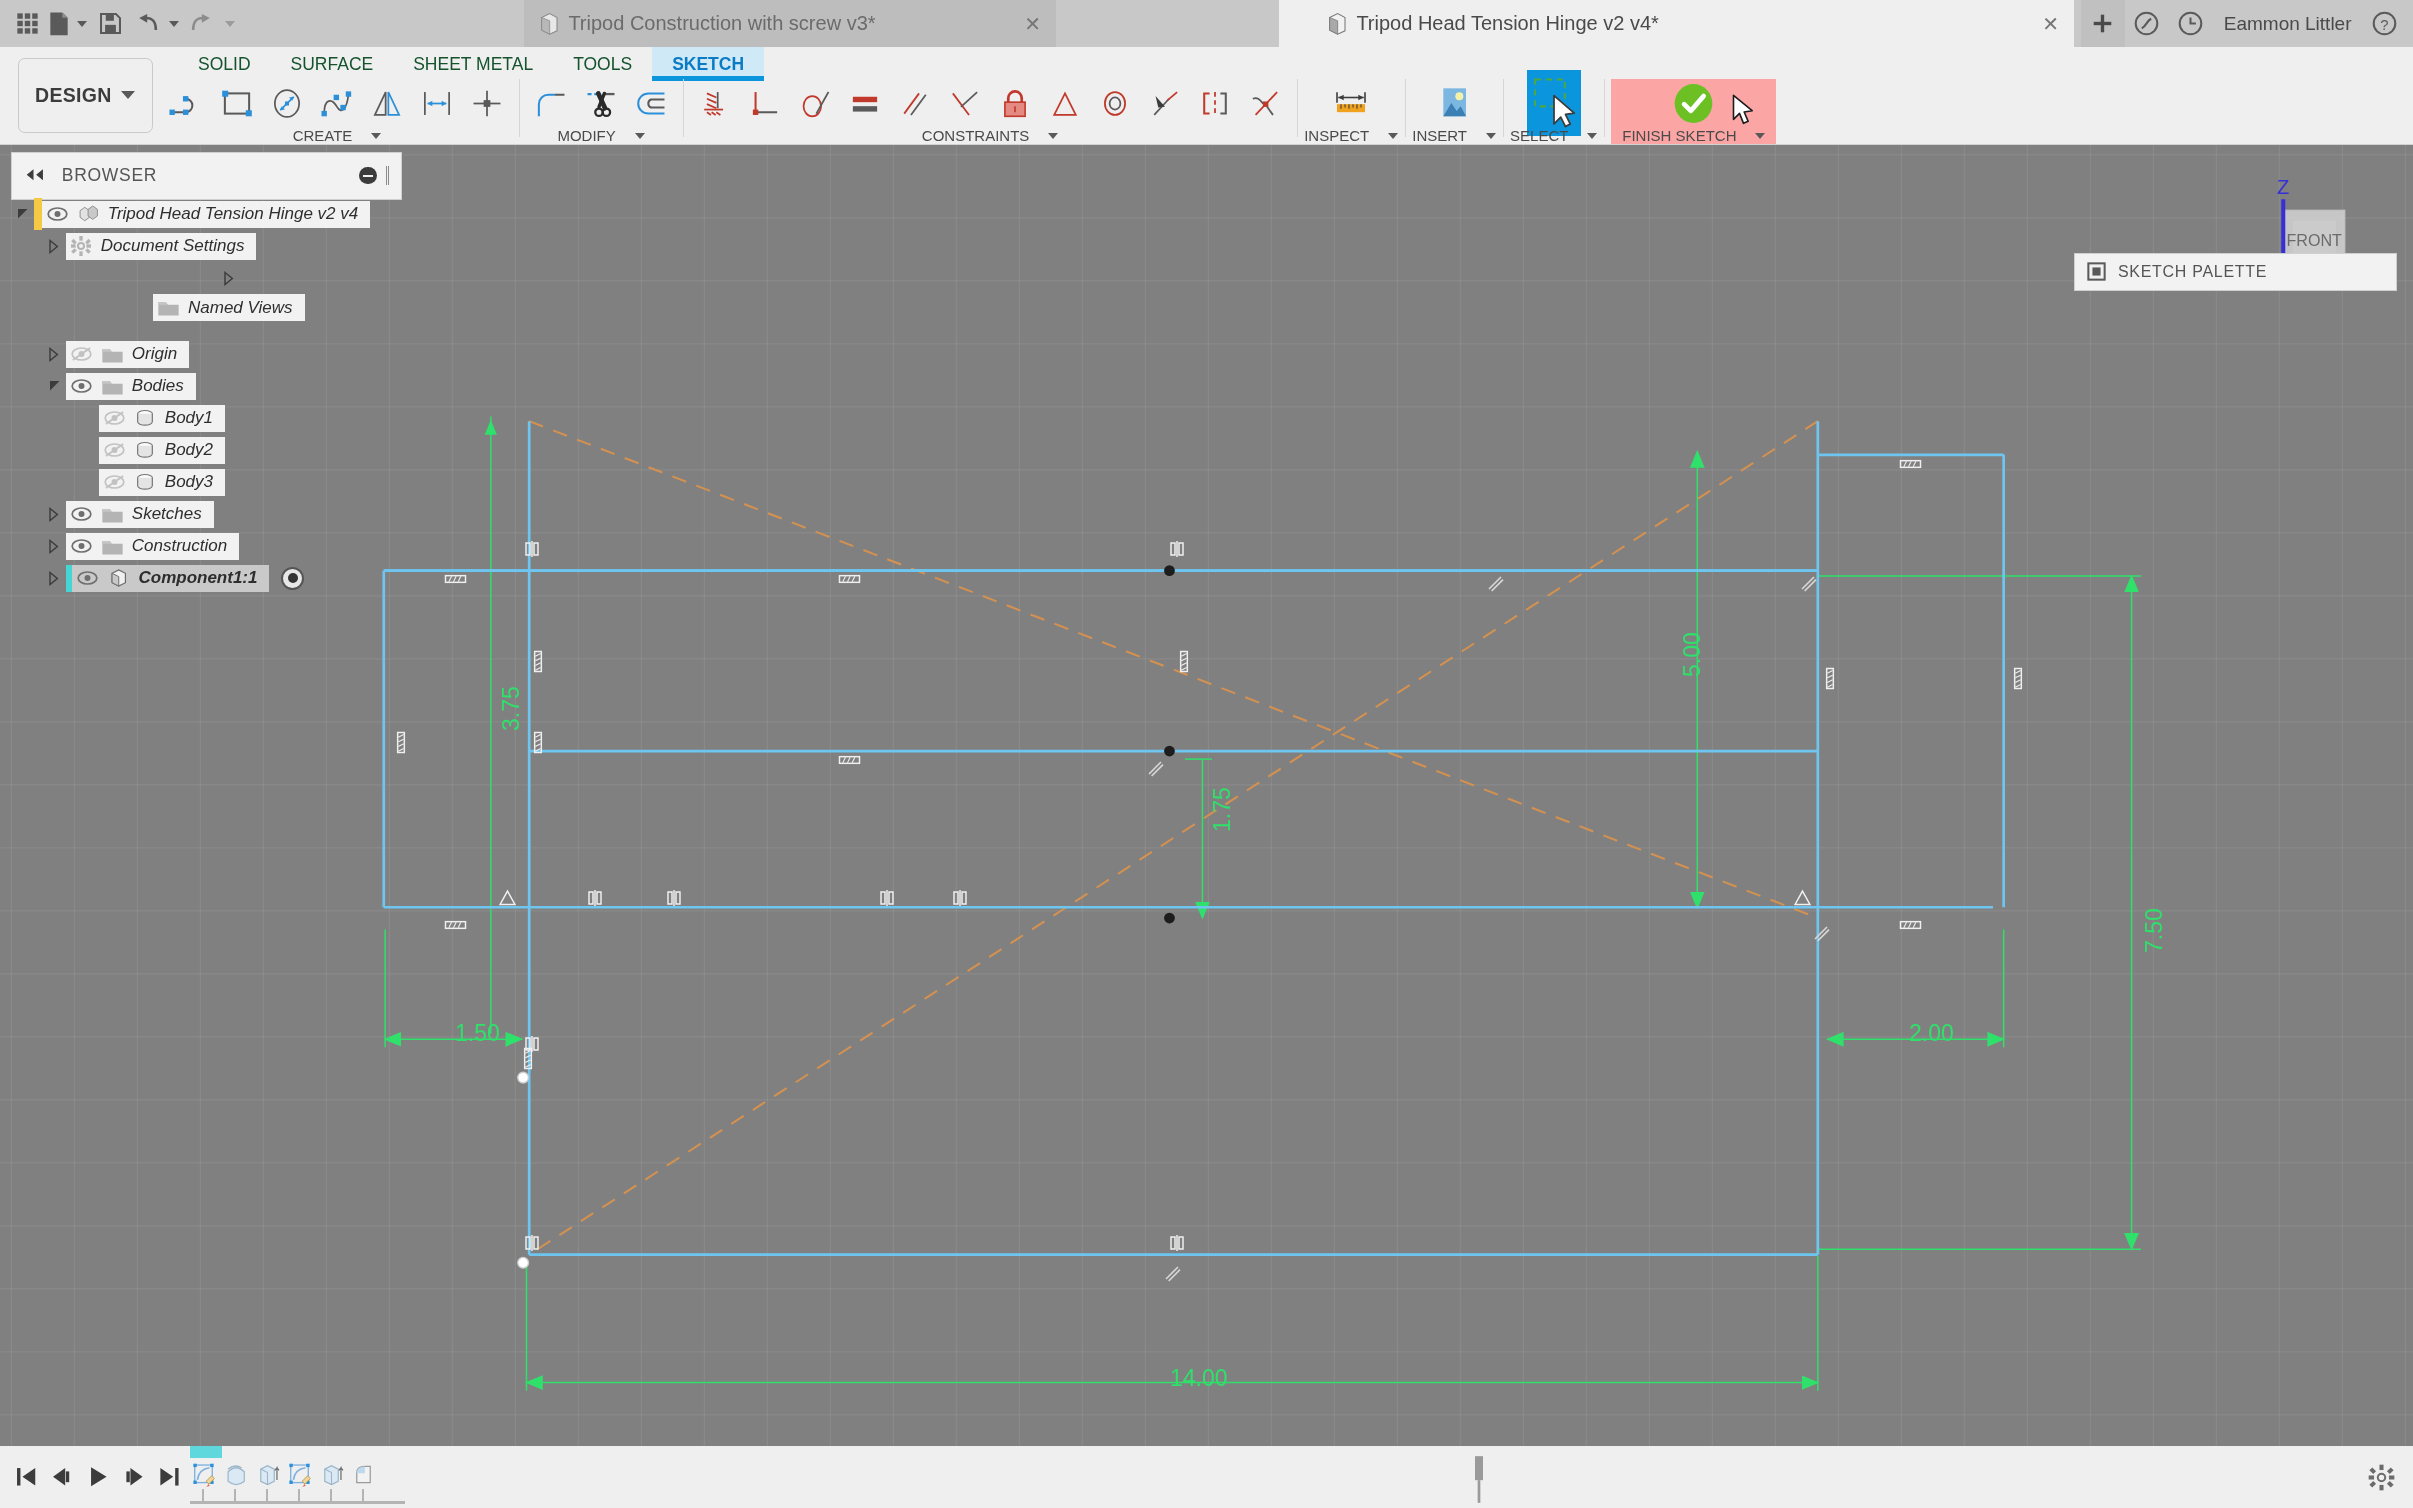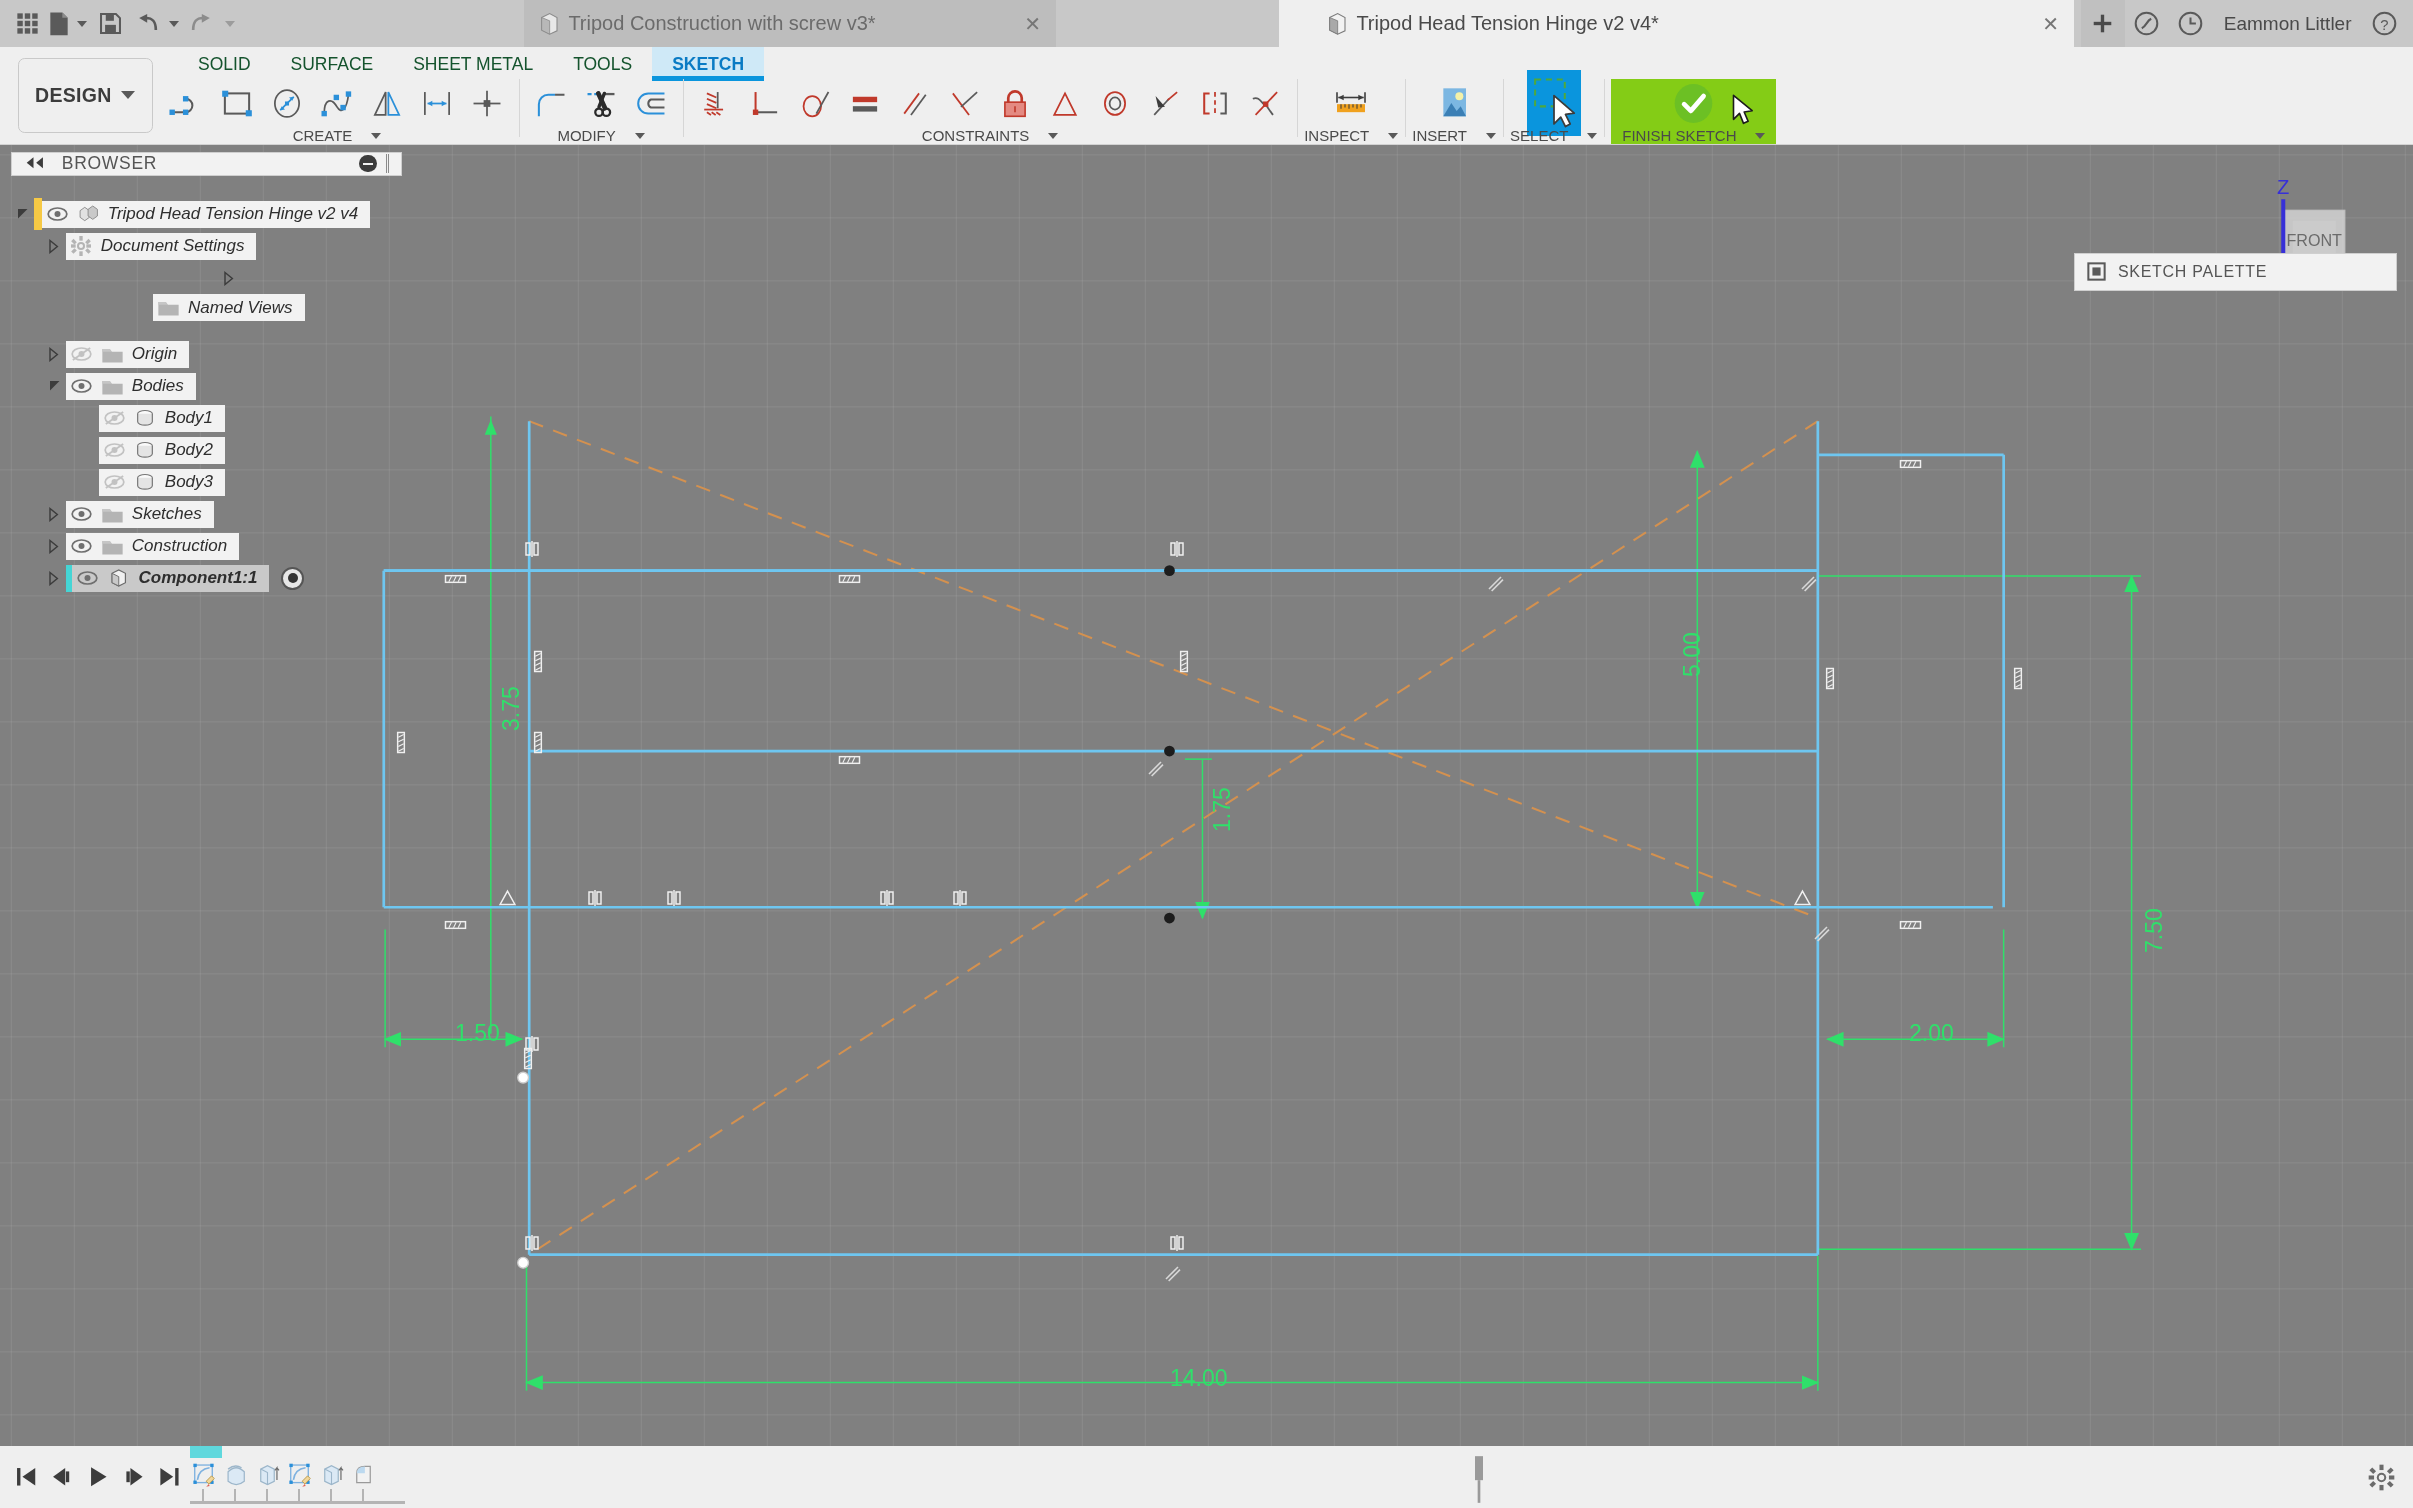--- a/index.html
+++ b/index.html
@@ -53,35 +53,35 @@
   .wstab { font-size:17.5px; color:#14532d; padding:0 20px; height:34px; line-height:34px; cursor:pointer; white-space:nowrap;}
   .wstab.active { color:#0a7bc4; font-weight:bold; background:#cfe9f7; position:relative; }
   .wstab.active:after { content:""; position:absolute; left:0; right:0; bottom:0; height:4.7px; background:#0a95dd; }
 
   .panels { position:absolute; left:162px; top:32px; height:65px; display:flex; align-items:flex-start; }
   .panel { position:relative; height:65px; display:flex; flex-direction:column; align-items:center; }
   .prow { display:flex; align-items:center; height:48px; }
   .pitem { width:50px; height:48px; display:flex; align-items:center; justify-content:center; cursor:pointer; }
   .plabel { display:flex; align-items:center; gap:19px; font-size:15px; color:#4a4a4a; height:17px; cursor:pointer; white-space:nowrap; }
   .vsep { width:0.7px; height:58px; background:#d6d6d6; margin:0 6.7px; align-self:flex-start; }
-  .finish-panel { background:#84cc16; padding:0 10.8px;align-items:center; }
+  .finish-panel { background:#fca5a5; padding:0 10.8px;align-items:center; }
   .sel-active { background:#0a95dd; }
 
   
   .canvas { position:absolute; top:145px; left:0; width:2413px; height:1301px; background:#808080; overflow:hidden; }
   .grid { position:absolute; inset:0;
     background-image:
       linear-gradient(to right, rgba(255,255,255,0.085) 0.7px, transparent 0.7px),
       linear-gradient(to bottom, rgba(255,255,255,0.085) 0.7px, transparent 0.7px);
     background-size:63px 63px; background-position: 10.8px 9.4px;
   }
 
   
   .browser-head {
-    position:absolute; left:10.8px; top:6.7px; width:391px; height:24px;
+    position:absolute; left:10.8px; top:6.7px; width:391px; height:48px;
     background:#f2f2f2; border:0.7px solid #cfcfcf; display:flex; align-items:center; padding:0 12px;
   }
   .browser-title { font-size:17.5px; color:#555; letter-spacing:0.7px; margin-left:15px; }
   .bh-right { margin-left:auto; display:flex; align-items:center; gap:9.4px; }
   .dot-minus { width:17.5px;height:17.5px;border-radius:50%;background:#3c3c3c;display:flex;align-items:center;justify-content:center;cursor:pointer; }
   .dot-minus i { display:block; width:9.4px; height:2px; background:#f2f2f2; }
   .grip { width:2.7px; height:19px; border-left:1.3px solid #8b8b8b; border-right:1.3px solid #8b8b8b; cursor:col-resize; }
 
   .tree { position:absolute; left:10.8px; top:53px; width:404px;font-style:italic; }
   .trow { position:relative; height:32px; display:flex; align-items:center; cursor:pointer; }

